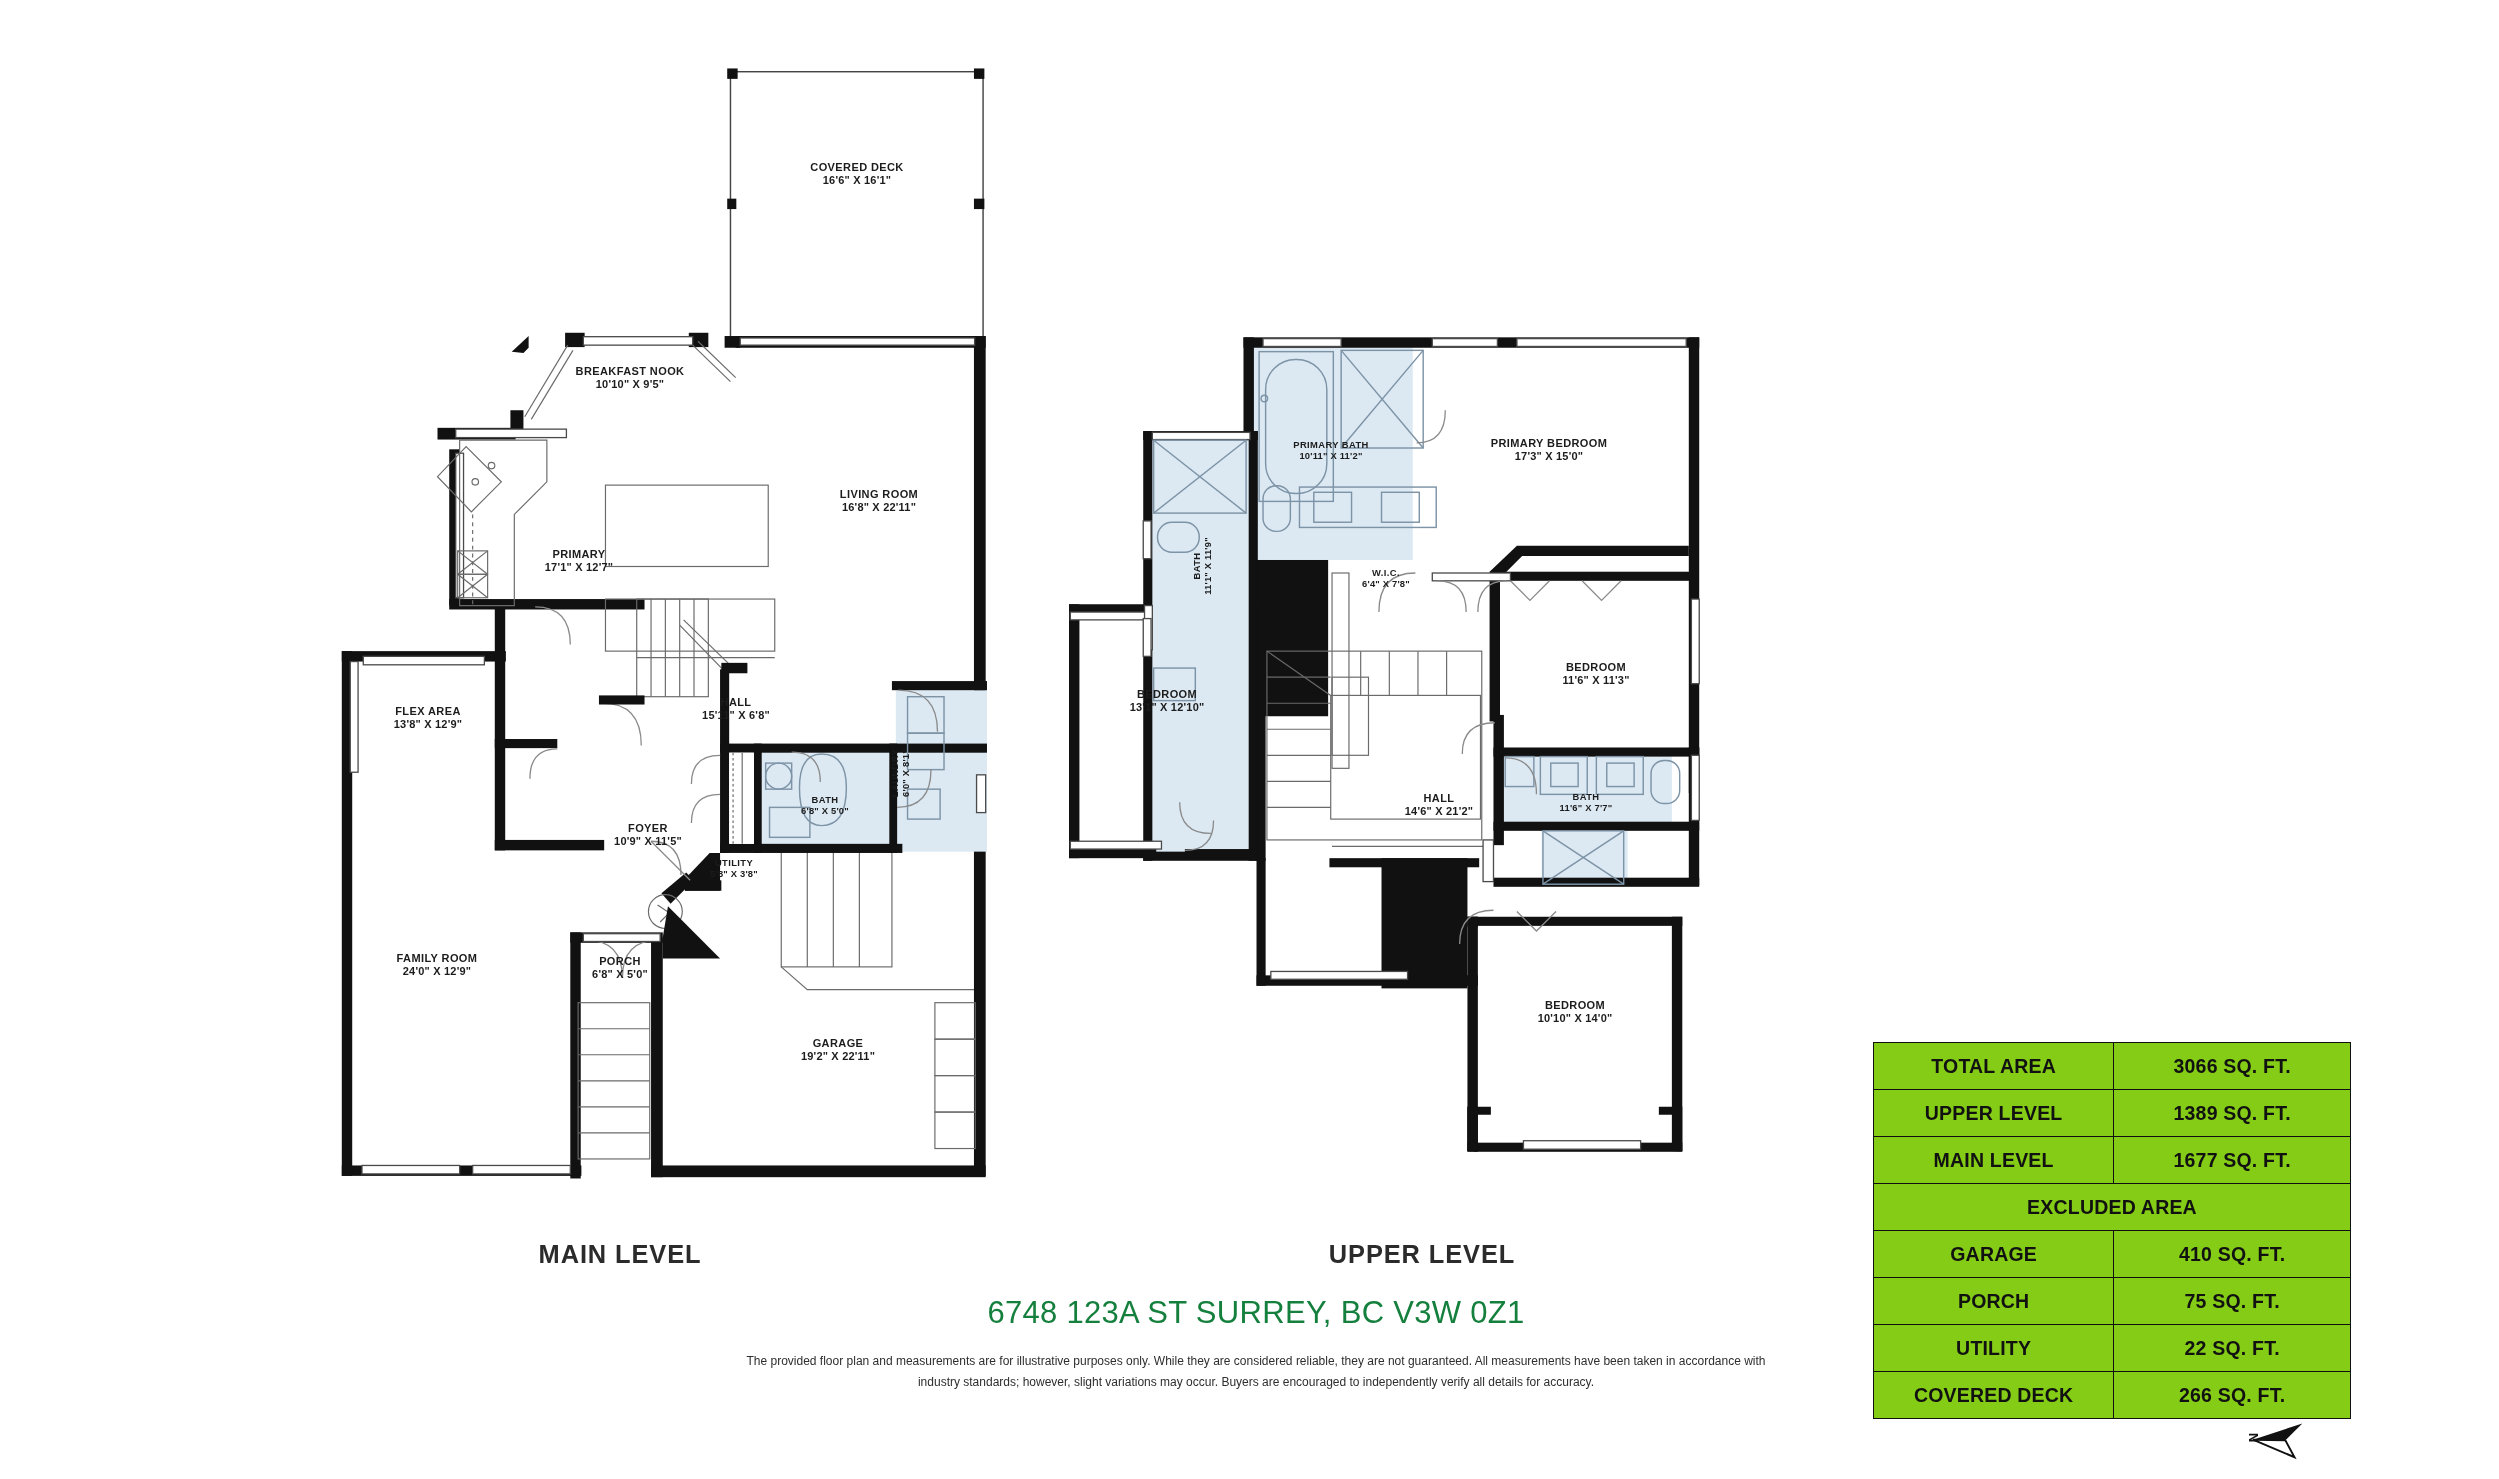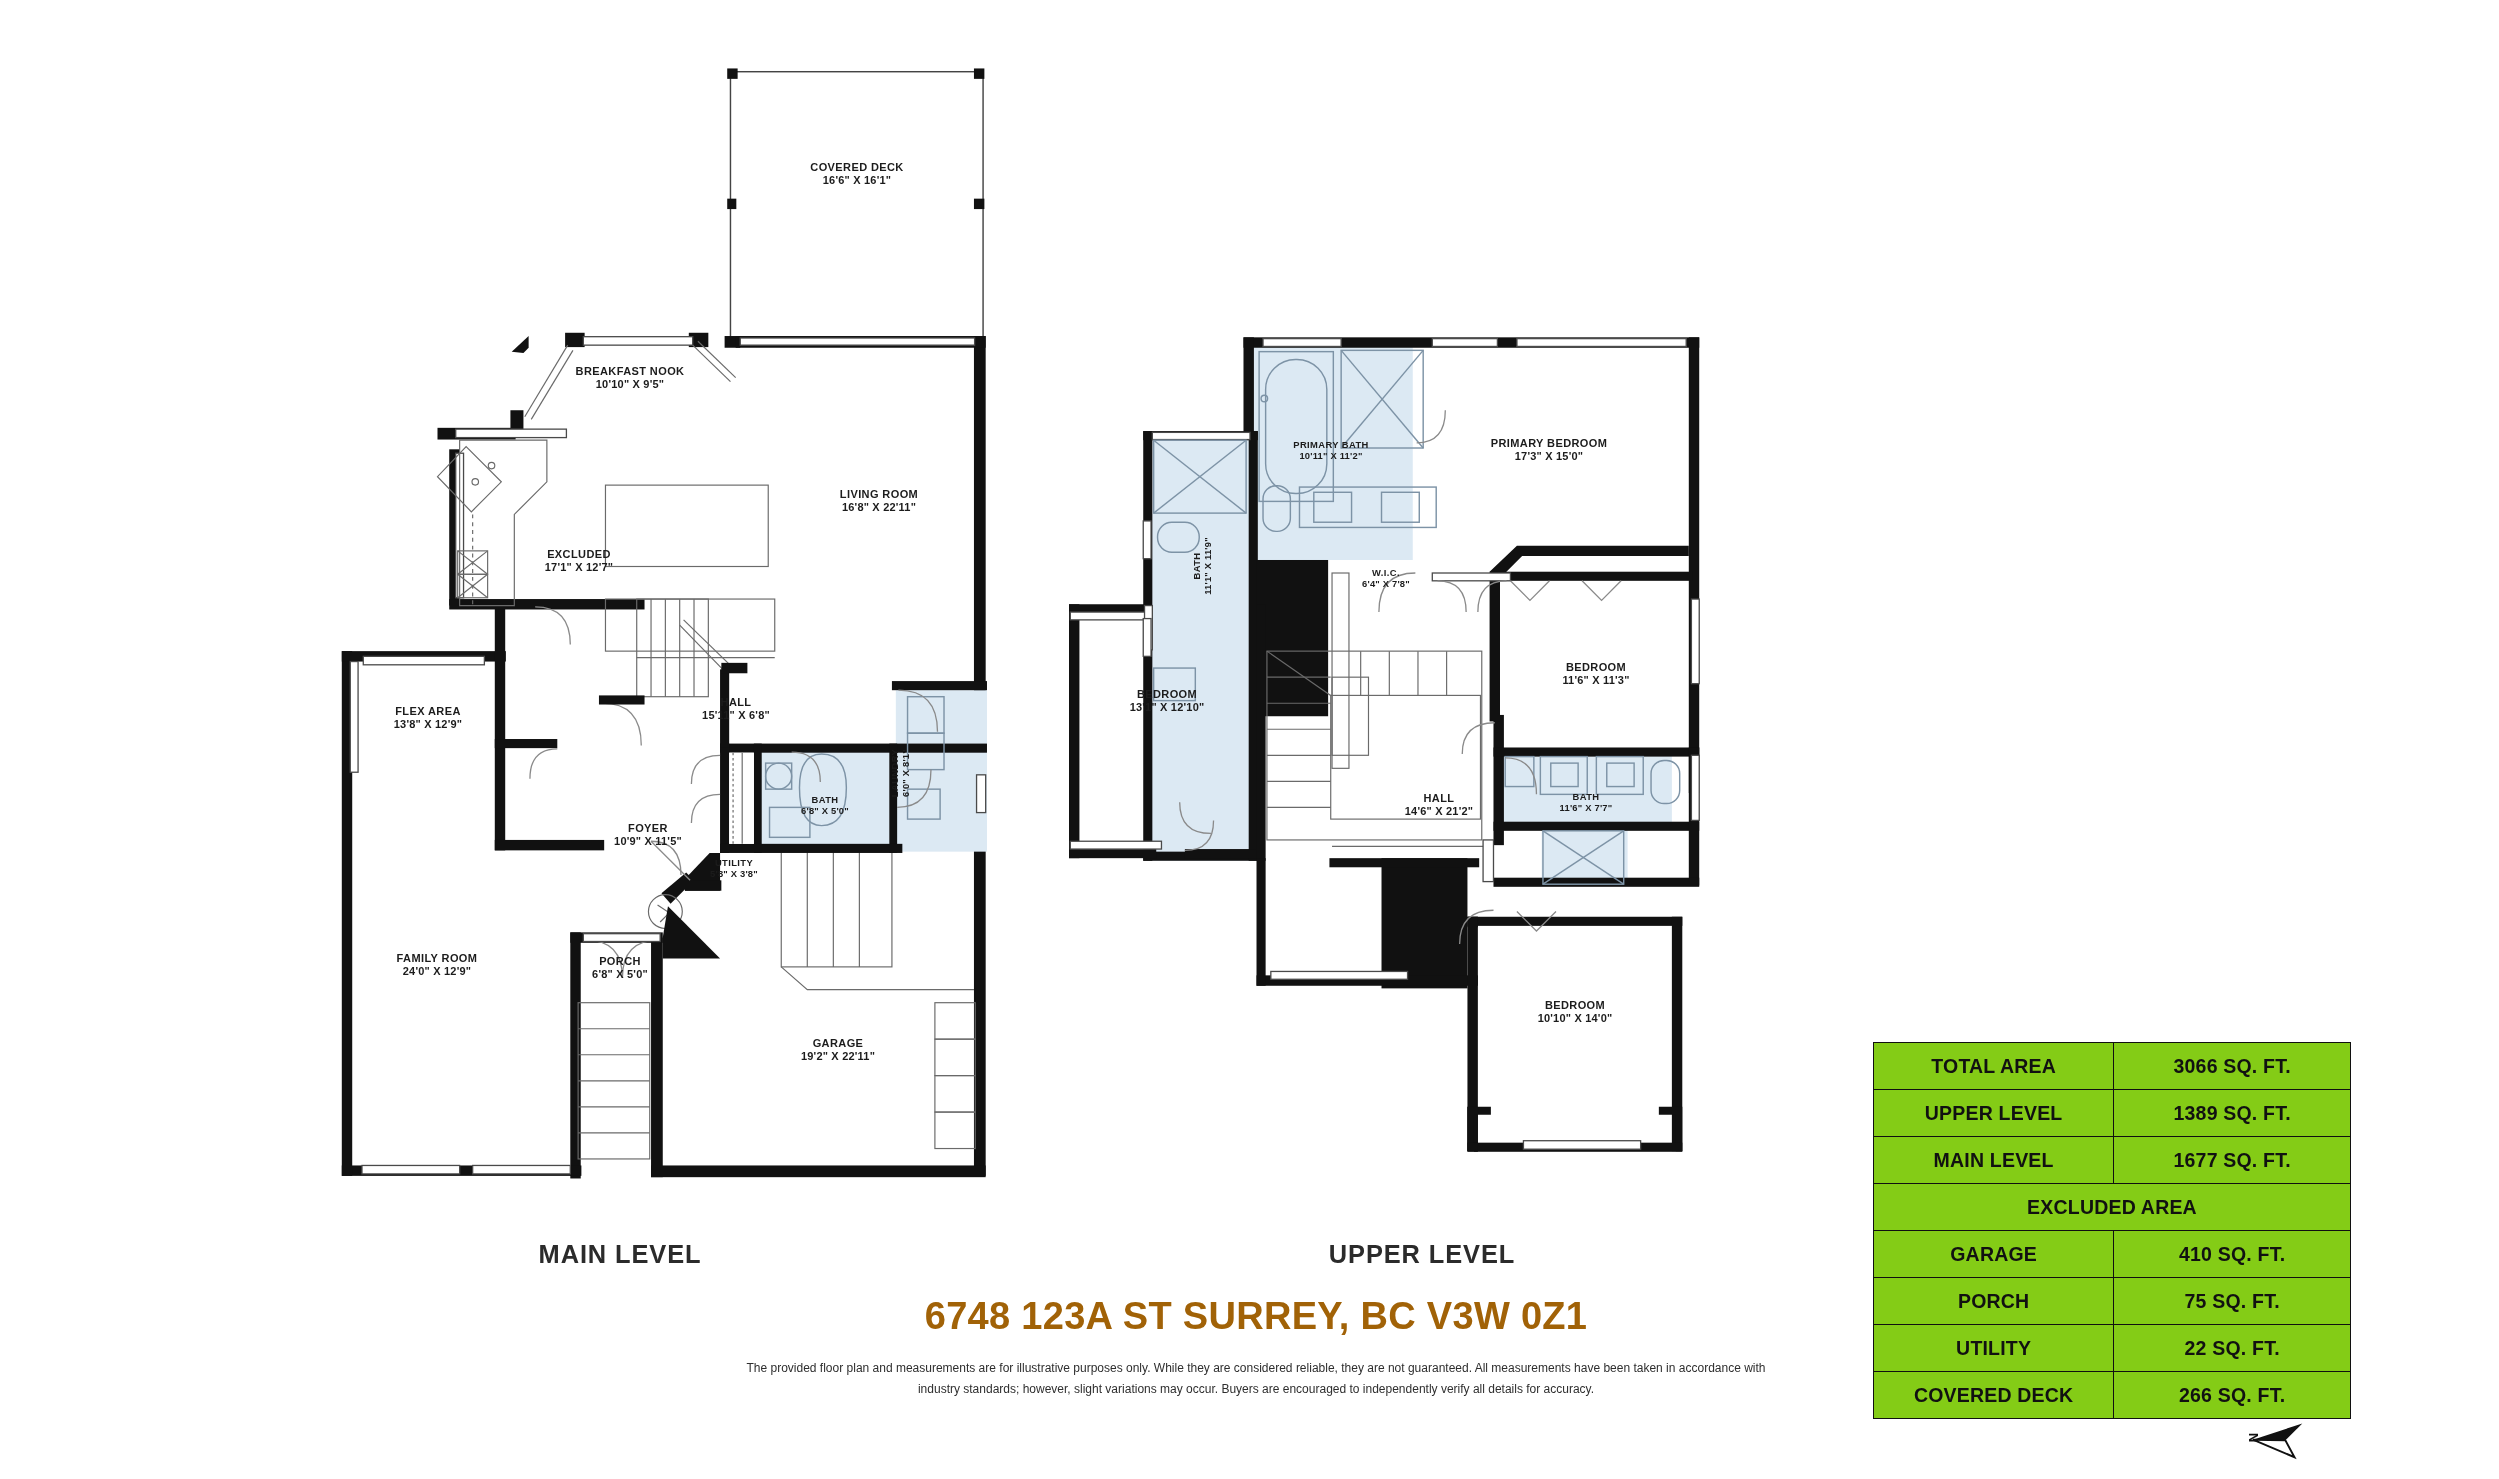--- a/index.html
+++ b/index.html
@@ -20,21 +20,21 @@
   .rlabel.sm .nm,.rlabel.sm .dm{font-size:9.4px;}
   .rlabel.rot{transform:translate(-50%,-50%) rotate(-90deg);}
 
   
   .levelcap{position:absolute;transform:translateX(-50%);
             font-size:25.4px;font-weight:700;letter-spacing:0.9px;color:#2b2b2b;}
 
   
   #titleblock{position:absolute;left:1256px;top:1295px;transform:translateX(-50%);
               text-align:center;width:1107px;}
-  #addr-title{font-size:38px;font-weight:700;letter-spacing:0.3px;color:#a16207;
+  #addr-title{font-size:31px;font-weight:400;letter-spacing:0.3px;color:#15803d;
               white-space:nowrap;}
   #disclaimer{margin-top:19.5px;font-size:12px;line-height:1.75;color:#2e2e2e;
               width:1042px;margin-left:auto;margin-right:auto;}
 
   
   #area-table{position:absolute;left:1873px;top:1042px;width:478px;
               border-collapse:collapse;background:#84cc16;}
   #area-table td{border:1.6px solid #101010;height:46px;
                  font-size:19.5px;font-weight:700;text-align:center;
                  letter-spacing:0.2px;color:#111;padding:0;}
@@ -390,21 +390,21 @@
   </div>
   <div class="rlabel" style="left:630px;top:378px;">
     <span class="nm">BREAKFAST NOOK</span>
     <span class="dm">10'10" X 9'5"</span>
   </div>
   <div class="rlabel" style="left:879px;top:501px;text-align:center;">
     <span class="nm">LIVING ROOM</span>
     <span class="dm">16'8" X 22'11"</span>
   </div>
   <div class="rlabel" style="left:579px;top:561px;">
-    <span class="nm">EXCLUDED</span>
+    <span class="nm">PRIMARY</span>
     <span class="dm">17'1" X 12'7"</span>
   </div>
   <div class="rlabel" style="left:428px;top:718px;">
     <span class="nm">FLEX AREA</span>
     <span class="dm">13'8" X 12'9"</span>
   </div>
   <div class="rlabel" style="left:736px;top:709px;">
     <span class="nm">HALL</span>
     <span class="dm">15'11" X 6'8"</span>
   </div>

